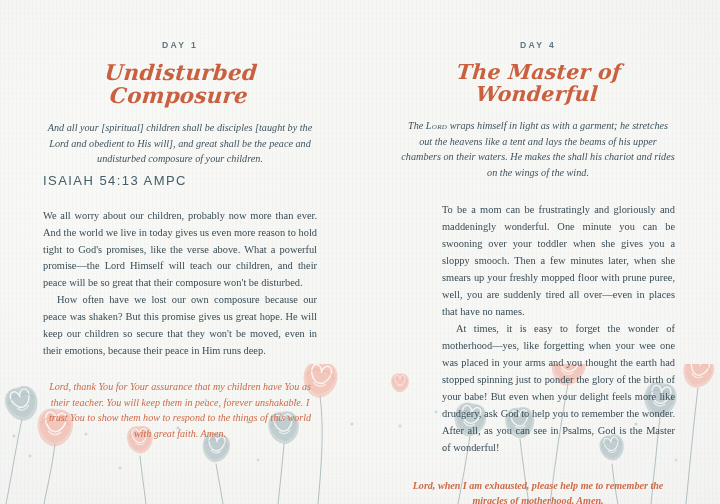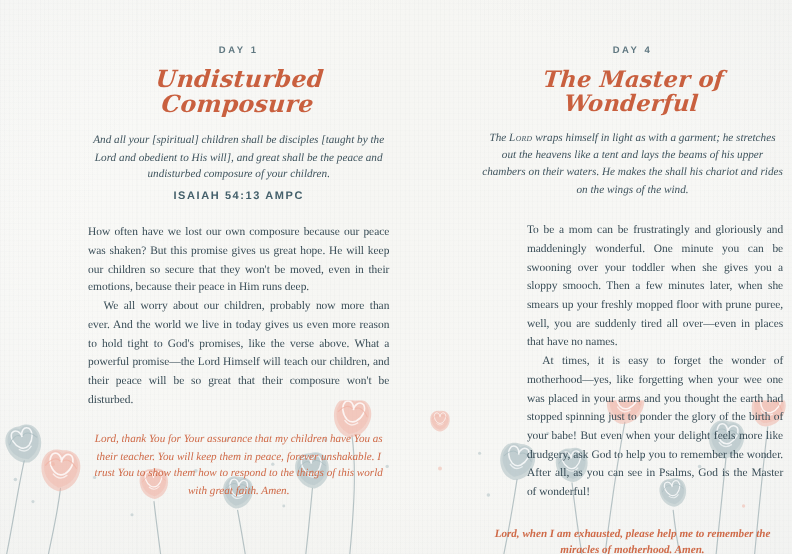--- a/index.html
+++ b/index.html
@@ -47,21 +47,20 @@
     position: absolute;
     inset: 0;
     z-index: 3;
     display: flex;
   }
 
   .page {
     flex: 1 1 50%;
     position: relative;
     padding-top: 40px;
-    padding-left: 37px;
   }
 
   .page-inner { width: 274px; margin: 0 auto; }
   .page-left  .page-inner { margin-left: 43px; }
   .page-right .page-inner { margin-left: 41px; }
 
   
   .day-label {
     font-family: "Liberation Sans", "DejaVu Sans", sans-serif;
     font-size: 8.6px;
@@ -97,25 +96,25 @@
     margin-bottom: 6px;
   }
   .scripture .smallcaps {
     font-variant: small-caps;
     font-style: italic;
     letter-spacing: 0.3px;
   }
 
   .citation {
     font-family: "Liberation Sans", "DejaVu Sans", sans-serif;
-    font-size: 10px;
-    font-weight: 700;
+    font-size: 13px;
+    font-weight: 400;
     letter-spacing: 1.45px;
     color: #44606b;
-    text-align: center;
+    text-align: left;
   }
 
   
   .body-copy { margin-top: 20px; }
   .page-right .body-copy { margin-top: 22px; margin-left: 41px; }
 
   .body-copy p {
     font-size: 10.4px;
     line-height: 1.63;
     color: #384c56;
@@ -238,22 +237,22 @@
     <div class="page-inner">
       <div class="day-label">DAY 1</div>
 
       <h1 class="title">Undisturbed Composure</h1>
 
       <div class="scripture">And all your [spiritual] children shall be disciples [taught by the Lord and obedient to His will], and great shall be the peace and undisturbed composure of your children.</div>
 
       <div class="citation">ISAIAH 54:13 AMPC</div>
 
       <div class="body-copy">
+        <p>We all worry about our children, probably now more than ever. And the world we live in today gives us even more reason to hold tight to God's promises, like the verse above. What a powerful promise—the Lord Himself will teach our children, and their peace will be so great that their composure won't be disturbed.</p>
         <p>How often have we lost our own composure because our peace was shaken? But this promise gives us great hope. He will keep our children so secure that they won't be moved, even in their emotions, because their peace in Him runs deep.</p>
-        <p>We all worry about our children, probably now more than ever. And the world we live in today gives us even more reason to hold tight to God's promises, like the verse above. What a powerful promise—the Lord Himself will teach our children, and their peace will be so great that their composure won't be disturbed.</p>
       </div>
 
       <div class="prayer">Lord, thank You for Your assurance that my children have You as their teacher. You will keep them in peace, forever unshakable. I trust You to show them how to respond to the things of this world with great faith. Amen.</div>
 
     </div>
   </div>
 
   <div class="page page-right">
     <div class="page-inner">
       <div class="day-label">DAY 4</div>

